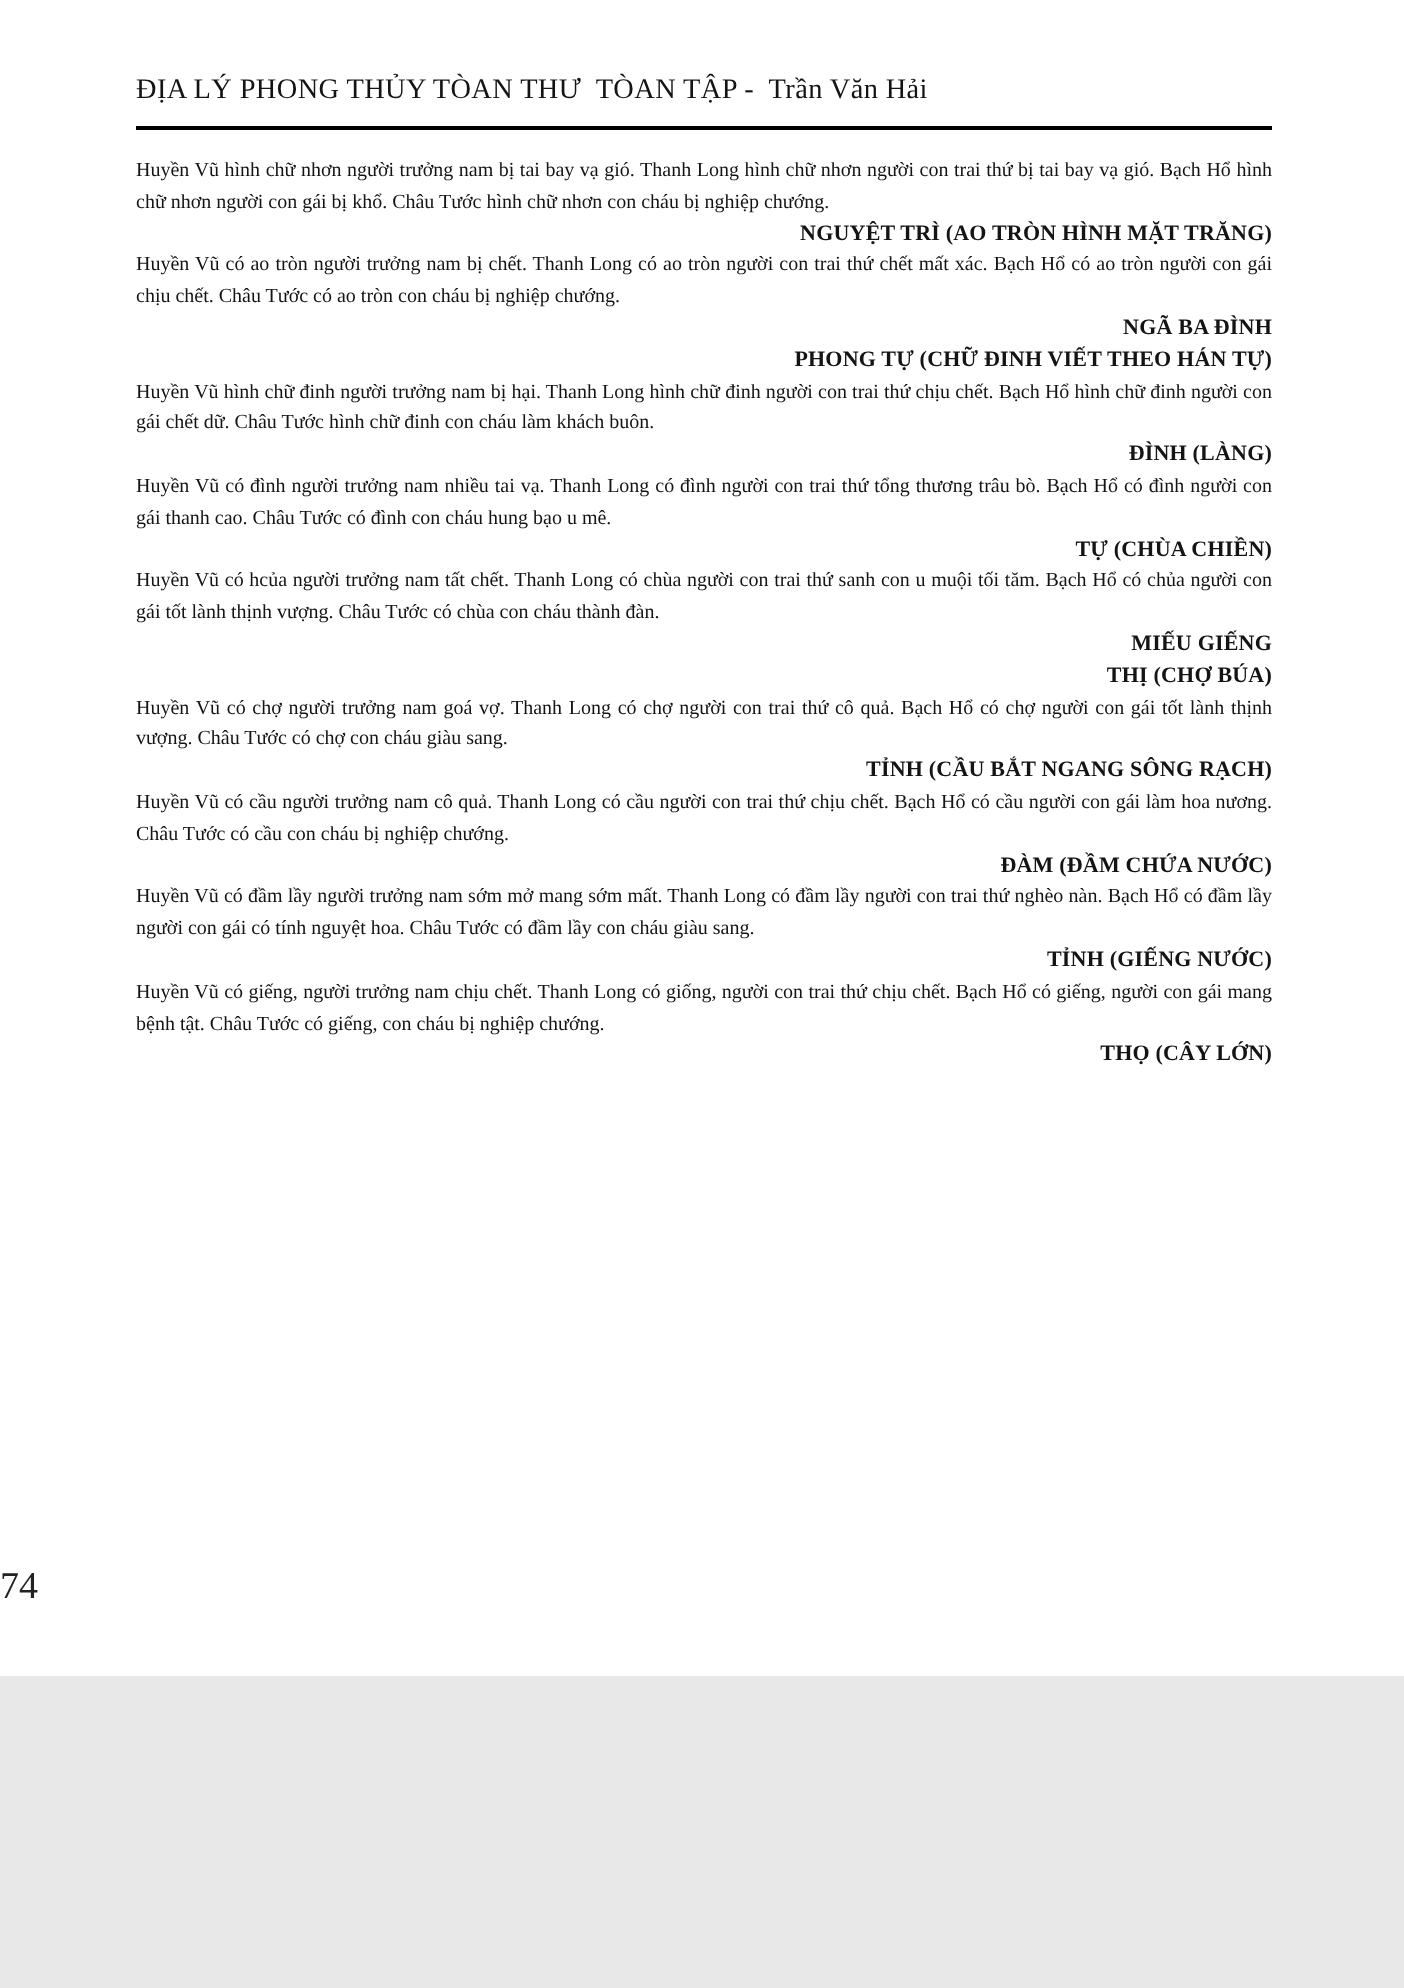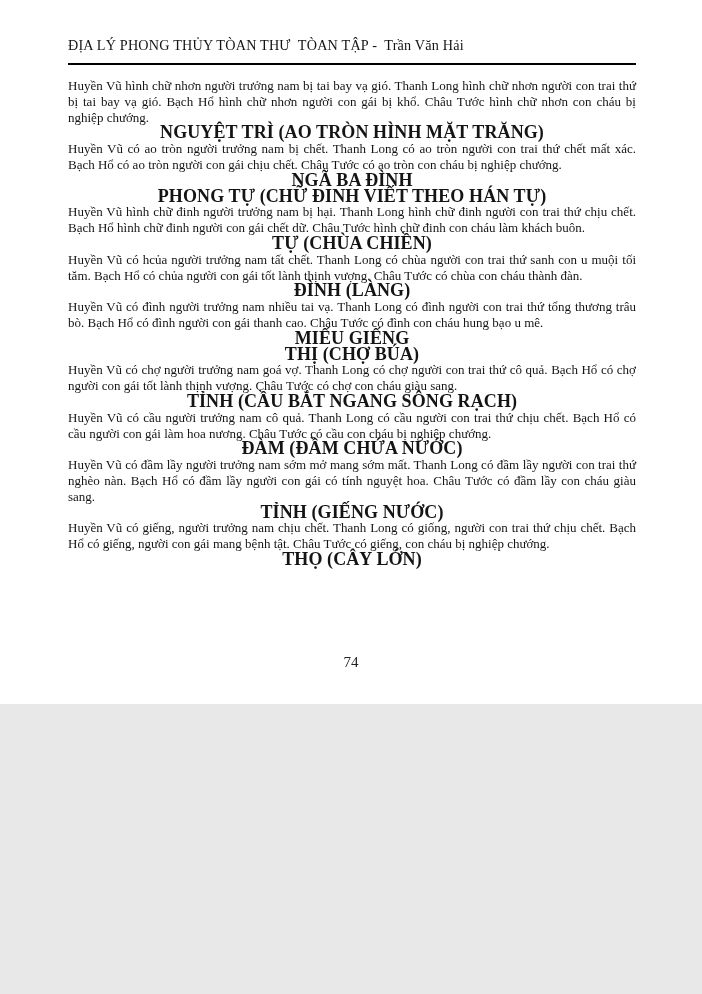--- a/index.html
+++ b/index.html
@@ -3,21 +3,21 @@
 <meta charset="utf-8">
 <style>
   html, body {
     margin: 0;
     padding: 0;
     background: #e8e8e8;
   }
   .page {
     position: relative;
     width: 702px;
-    height: 704px;
+    height: 838px;
     margin: 0 auto;
     background: #ffffff;
     box-sizing: border-box;
     padding: 36px 66px 0 68px;
     font-family: "Liberation Serif", "DejaVu Serif", serif;
     color: #141414;
     overflow: hidden;
   }
   .header-text {
     font-size: 14.2px;
@@ -28,38 +28,37 @@
   .header-rule {
     border: none;
     border-top: 2px solid #000;
     margin: 9px 0 0 0;
   }
   .content {
     margin-top: 13px;
   }
   .section-heading {
     font-weight: bold;
-    font-size: 18px;
+    font-size: 11px;
     line-height: 15.8px;
-    text-align: center;
+    text-align: right;
     letter-spacing: 0.1px;
   }
   .section-body {
-    font-size: 13px;
+    font-size: 10px;
     line-height: 15.8px;
     text-align: justify;
     margin: 0;
   }
   .page-number {
     position: absolute;
     bottom: 33px;
     left: 0;
     width: 100%;
-    text-align: center;
-    font-size: 15px;
+    font-size: 19px;
     color: #222;
   }
 </style>
 </head>
 <body>
 
 <div class="page">
 
   <div class="page-header">
     <div class="header-text">ĐỊA LÝ PHONG THỦY TÒAN THƯ  TÒAN TẬP -  Trần Văn Hải</div>
@@ -81,27 +80,27 @@
     <div class="section">
       <div class="section-heading">NGÃ BA ĐÌNH</div>
     </div>
 
     <div class="section">
       <div class="section-heading">PHONG TỰ (CHỮ ĐINH VIẾT THEO HÁN TỰ)</div>
       <div class="section-body">Huyền Vũ hình chữ đinh người trưởng nam bị hại. Thanh Long hình chữ đinh người con trai thứ chịu chết. Bạch Hổ hình chữ đinh người con gái chết dữ. Châu Tước hình chữ đinh con cháu làm khách buôn.</div>
     </div>
 
     <div class="section">
-      <div class="section-heading">TỰ (CHÙA CHIỀN)</div>
-      <div class="section-body">Huyền Vũ có hcủa người trưởng nam tất chết. Thanh Long có chùa người con trai thứ sanh con u muội tối tăm. Bạch Hổ có chủa người con gái tốt lành thịnh vượng. Châu Tước có chùa con cháu thành đàn.</div>
+      <div class="section-heading">ĐÌNH (LÀNG)</div>
+      <div class="section-body">Huyền Vũ có đình người trưởng nam nhiều tai vạ. Thanh Long có đình người con trai thứ tổng thương trâu bò. Bạch Hổ có đình người con gái thanh cao. Châu Tước có đình con cháu hung bạo u mê.</div>
     </div>
 
     <div class="section">
-      <div class="section-heading">ĐÌNH (LÀNG)</div>
-      <div class="section-body">Huyền Vũ có đình người trưởng nam nhiều tai vạ. Thanh Long có đình người con trai thứ tổng thương trâu bò. Bạch Hổ có đình người con gái thanh cao. Châu Tước có đình con cháu hung bạo u mê.</div>
+      <div class="section-heading">TỰ (CHÙA CHIỀN)</div>
+      <div class="section-body">Huyền Vũ có hcủa người trưởng nam tất chết. Thanh Long có chùa người con trai thứ sanh con u muội tối tăm. Bạch Hổ có chủa người con gái tốt lành thịnh vượng. Châu Tước có chùa con cháu thành đàn.</div>
     </div>
 
     <div class="section">
       <div class="section-heading">MIẾU GIẾNG</div>
     </div>
 
     <div class="section">
       <div class="section-heading">THỊ (CHỢ BÚA)</div>
       <div class="section-body">Huyền Vũ có chợ người trưởng nam goá vợ. Thanh Long có chợ người con trai thứ cô quả. Bạch Hổ có chợ người con gái tốt lành thịnh vượng. Châu Tước có chợ con cháu giàu sang.</div>
     </div>

